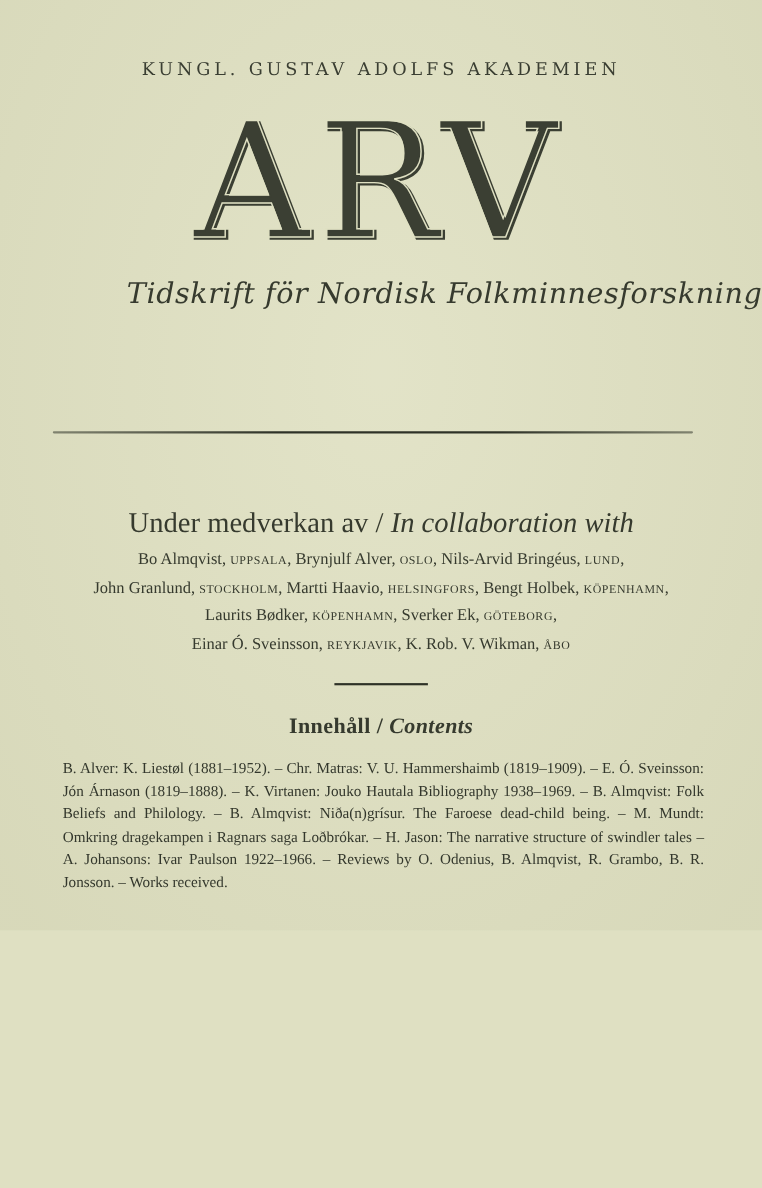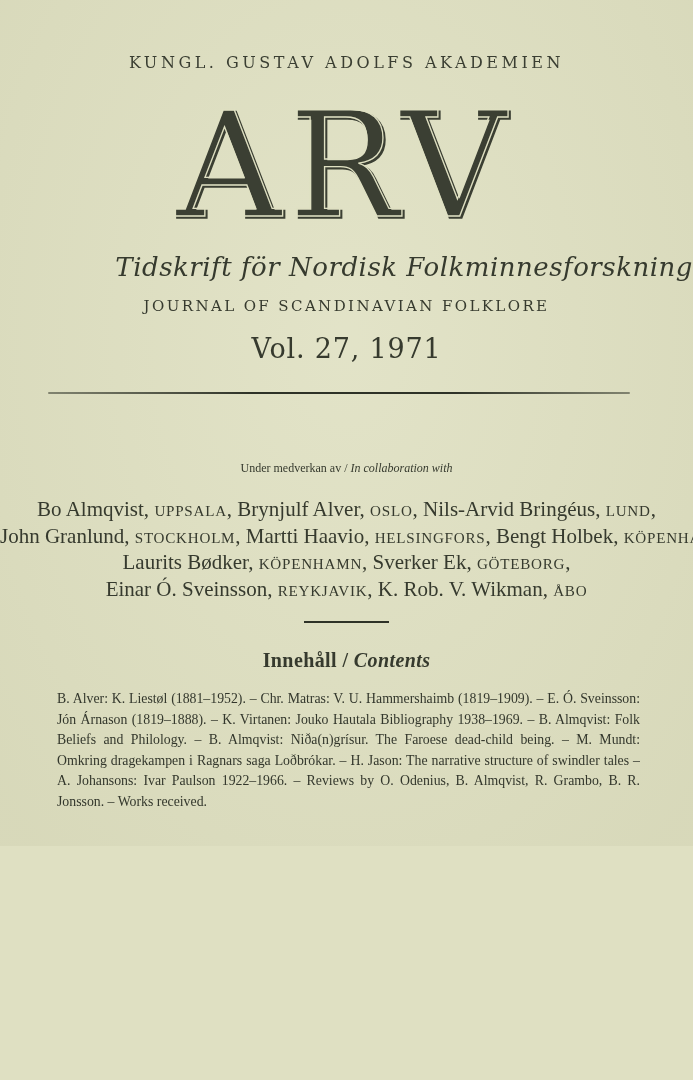--- a/index.html
+++ b/index.html
@@ -75,23 +75,23 @@
     position: absolute;
     top: 392px;
     left: 48px;
     width: 582px;
     height: 2px;
     background: linear-gradient(to right, rgba(54,58,46,0.55), #2e3227 35%, #2e3227 70%, rgba(54,58,46,0.55));
     border-radius: 1px;
   }
 
   .editor-line { top: 427px; font-size: 21px; }
-  .collab-intro { top: 461px; font-size: 12px; }
+  .collab-intro { top: 461px; font-size: 26px; }
 
-  .collaborators { top: 497px; font-size: 21px; line-height: 24.5px; }
+  .collaborators { top: 497px; font-size: 15px; line-height: 24.5px; }
   .collab-line { white-space: nowrap; }
 
   .seg-rm { }
   .seg-sc { font-size: 0.72em; letter-spacing: 0.05em; }
   .seg-it { font-style: italic; }
 
   .rule-short {
     position: absolute;
     top: 621px;
     left: 304px;
@@ -135,23 +135,21 @@
 
   <div class="centered arv-wrap">
     <span class="arv-text">
       <span>ARV</span>
       <span class="arv-overlay" aria-hidden="true">ARV</span>
     </span>
   </div>
 
   <div class="centered subtitle-sv">Tidskrift för Nordisk Folkminnesforskning</div>
 
-  <div class="centered subtitle-en">JOURNAL OF SCANDINAVIAN FOLKLORE</div>
 
-  <div class="centered volume">Vol. 27, 1971</div>
 
   <div class="rule-main"></div>
 
 
   <div class="centered collab-intro"><span class="seg-rm">Under medverkan av / </span><span class="seg-it">In collaboration with</span></div>
 
   <div class="centered collaborators">
       <div class="collab-line"><span class="seg-rm">Bo Almqvist, </span><span class="seg-sc">UPPSALA</span><span class="seg-rm">, Brynjulf Alver, </span><span class="seg-sc">OSLO</span><span class="seg-rm">, Nils-Arvid Bringéus, </span><span class="seg-sc">LUND</span><span class="seg-rm">,</span></div>
       <div class="collab-line"><span class="seg-rm">John Granlund, </span><span class="seg-sc">STOCKHOLM</span><span class="seg-rm">, Martti Haavio, </span><span class="seg-sc">HELSINGFORS</span><span class="seg-rm">, Bengt Holbek, </span><span class="seg-sc">KÖPENHAMN</span><span class="seg-rm">,</span></div>
       <div class="collab-line"><span class="seg-rm">Laurits Bødker, </span><span class="seg-sc">KÖPENHAMN</span><span class="seg-rm">, Sverker Ek, </span><span class="seg-sc">GÖTEBORG</span><span class="seg-rm">,</span></div>

